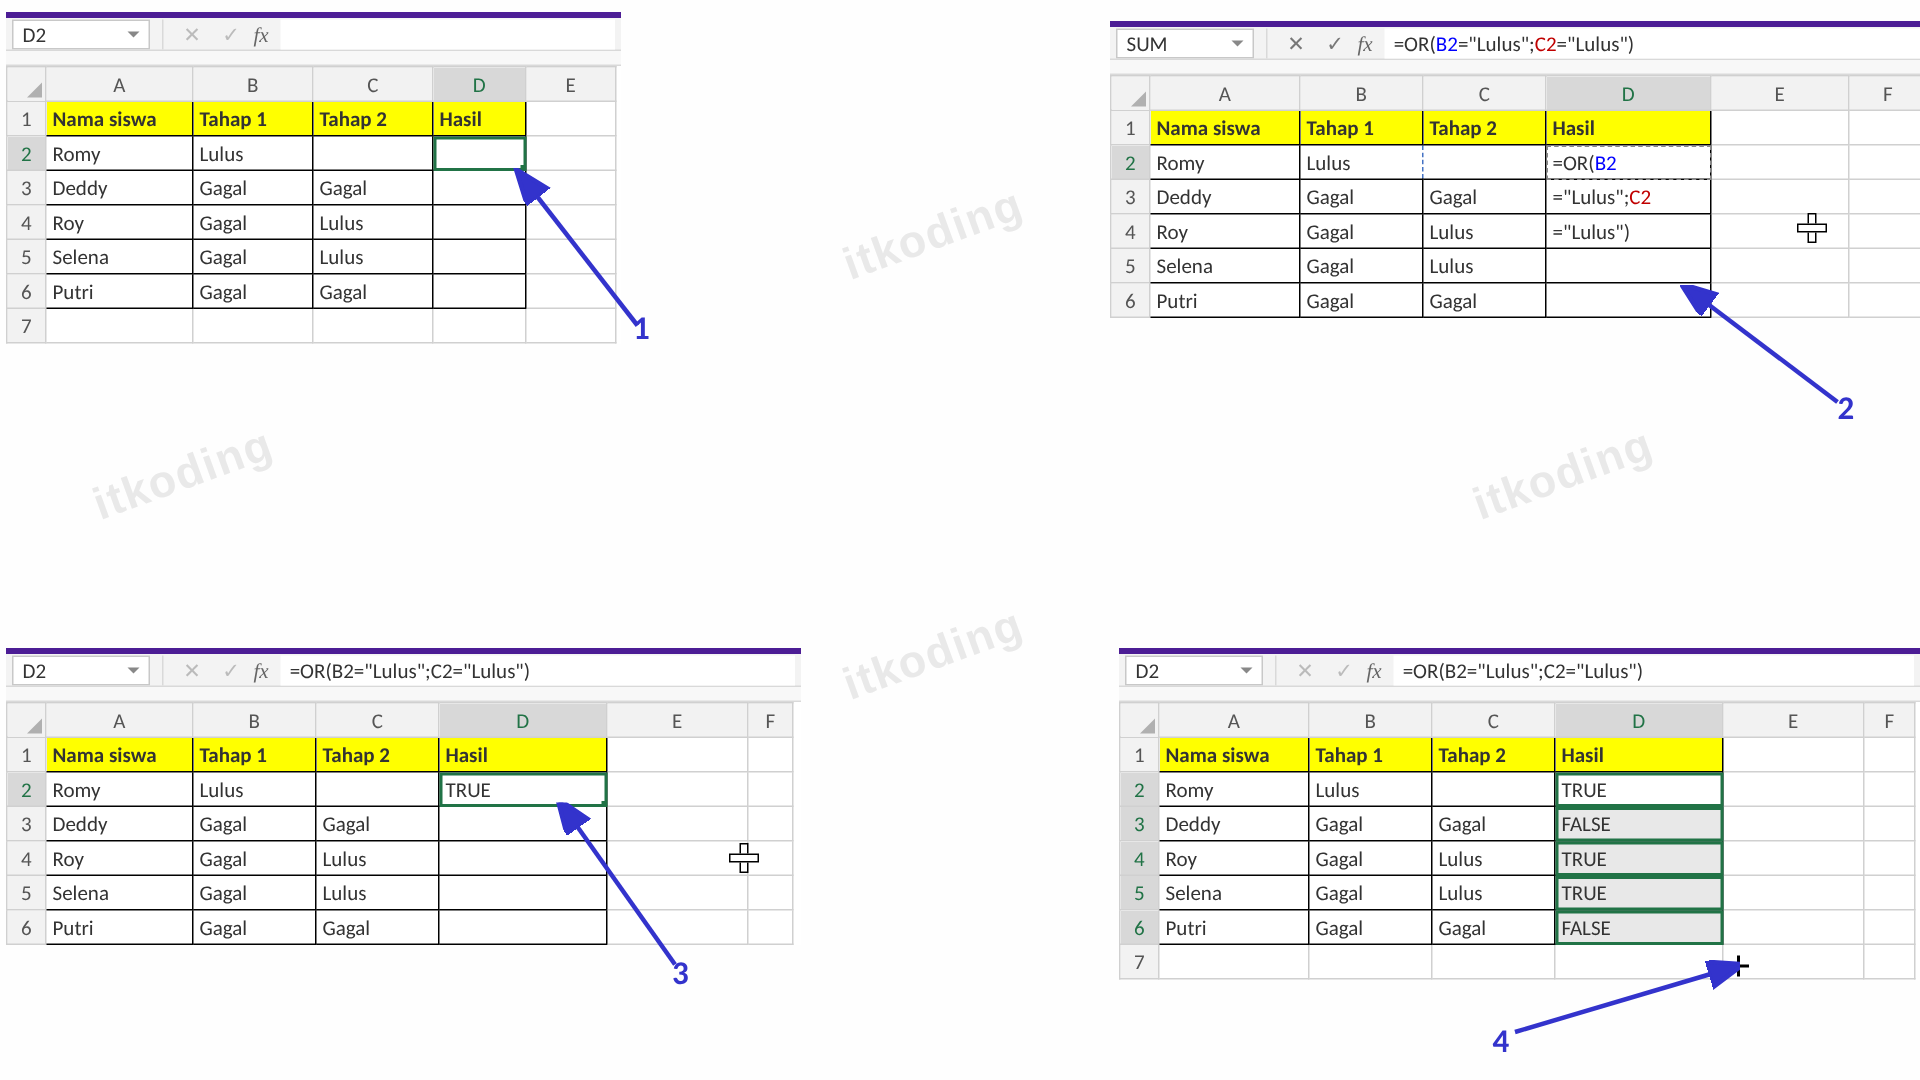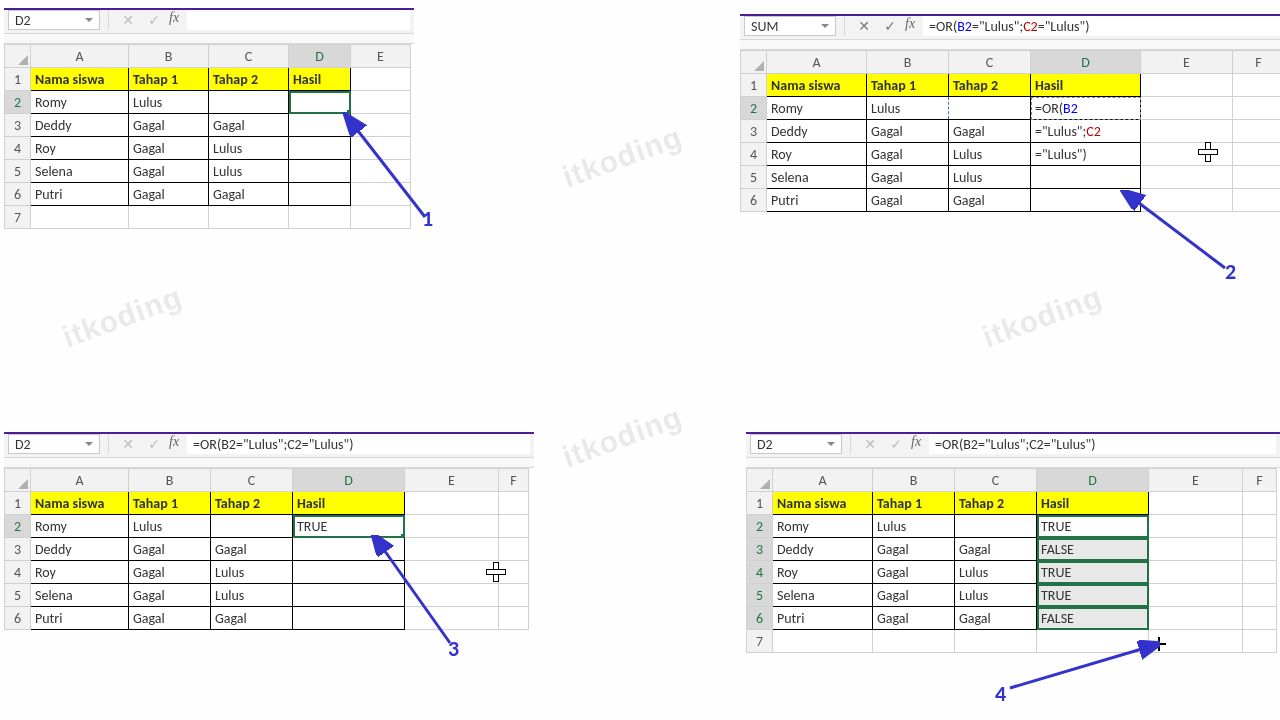--- a/index.html
+++ b/index.html
@@ -14,24 +14,24 @@
     color: #333;
     overflow: hidden;
   }
   .panel {
     position: absolute;
     background: #fff;
   }
   
   .formula-bar {
     display: flex;
-    align-items: flex-start;
+    align-items: flex-end;
     height: 26px;
     background: #f3f3f3;
-    border-top: 2px solid #4c1d95;
+    border-top: 4px solid #4c1d95;
     border-bottom: 1px solid #d9d9d9;
     padding: 0 4px;
     gap: 4px;
   }
   .namebox {
     width: 92px;
     height: 20px;
     border: 1px solid #c8c8c8;
     background: #fff;
     display: flex;

